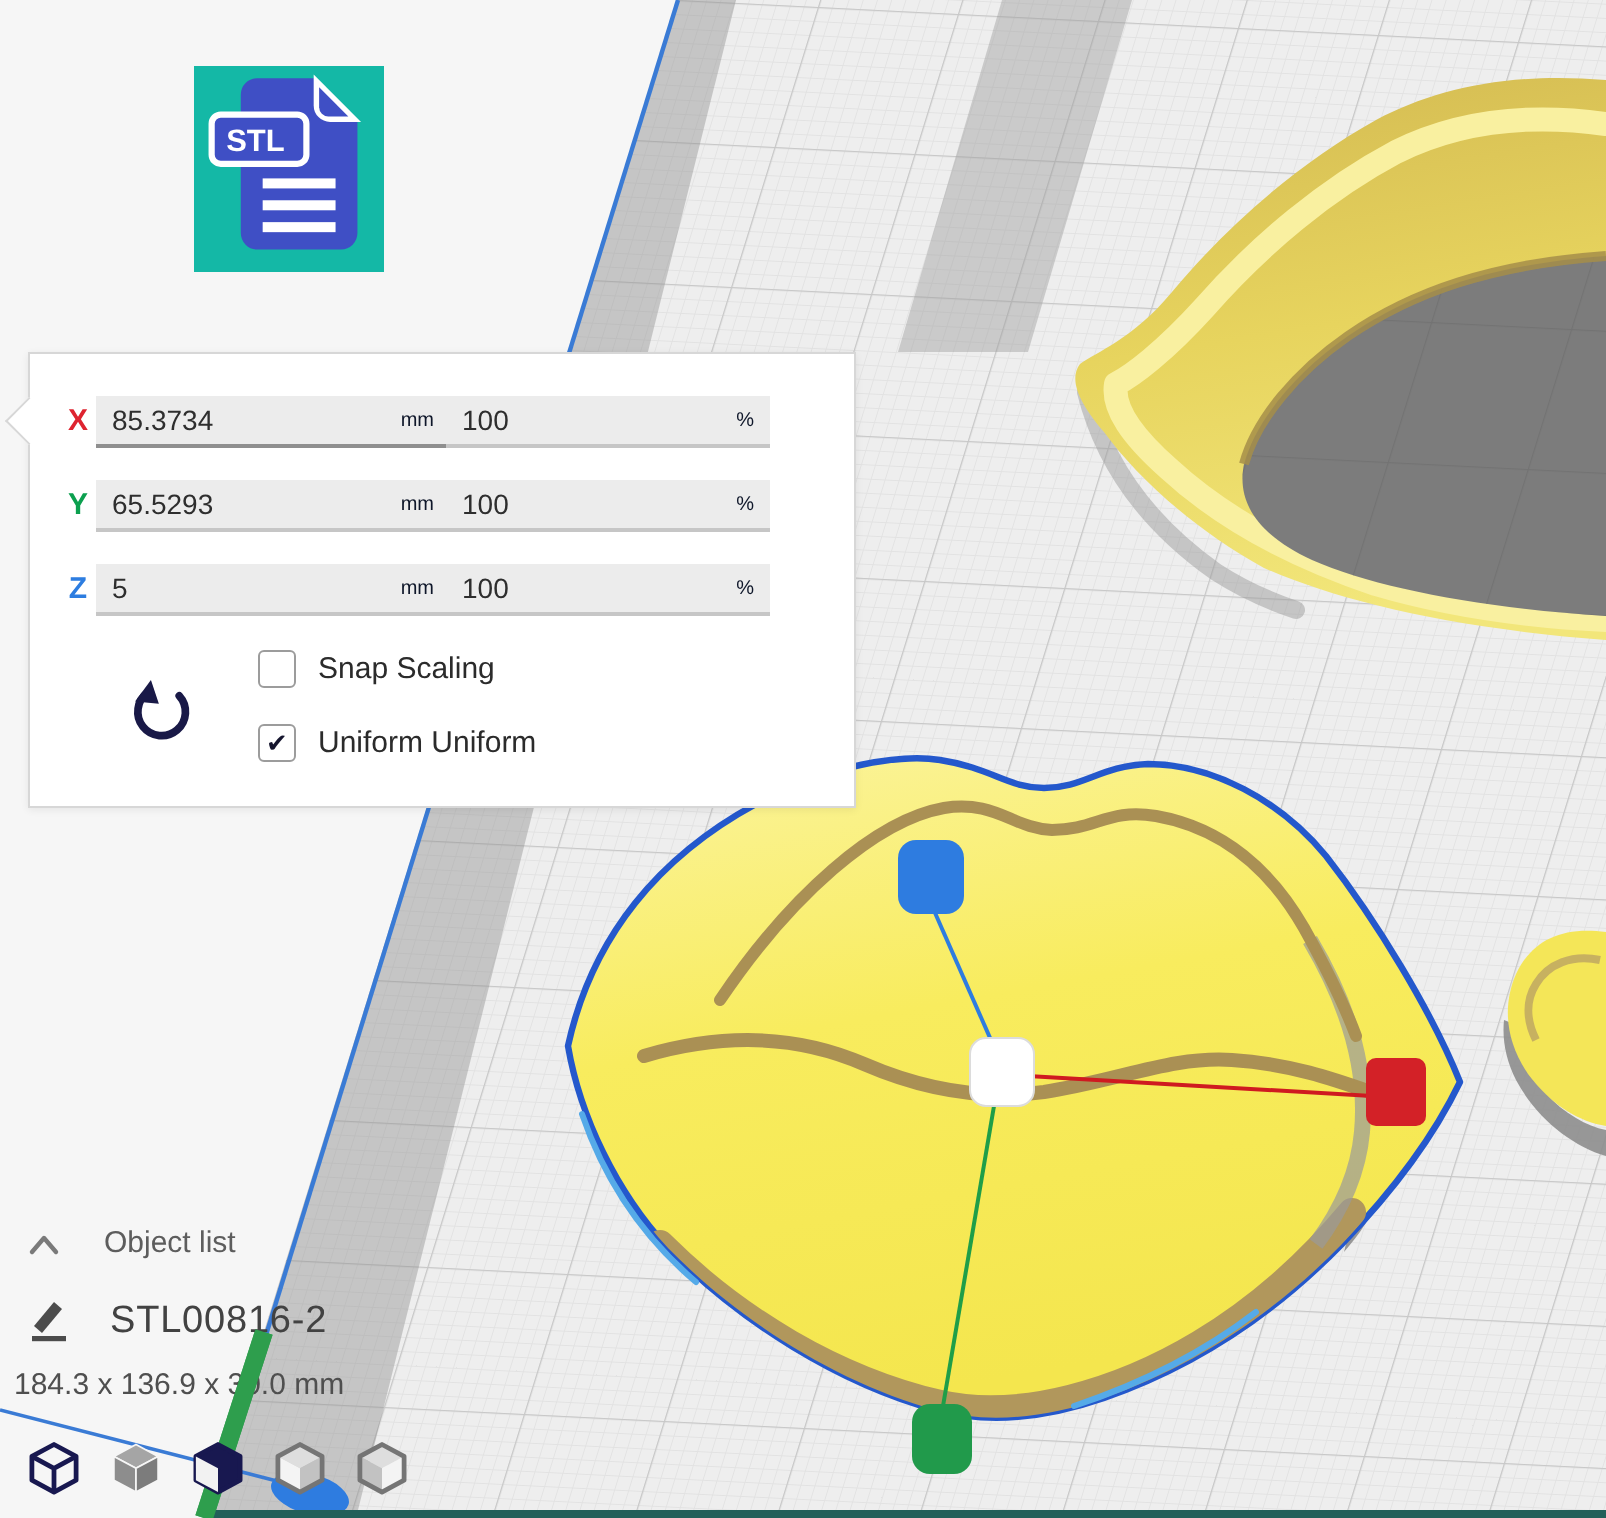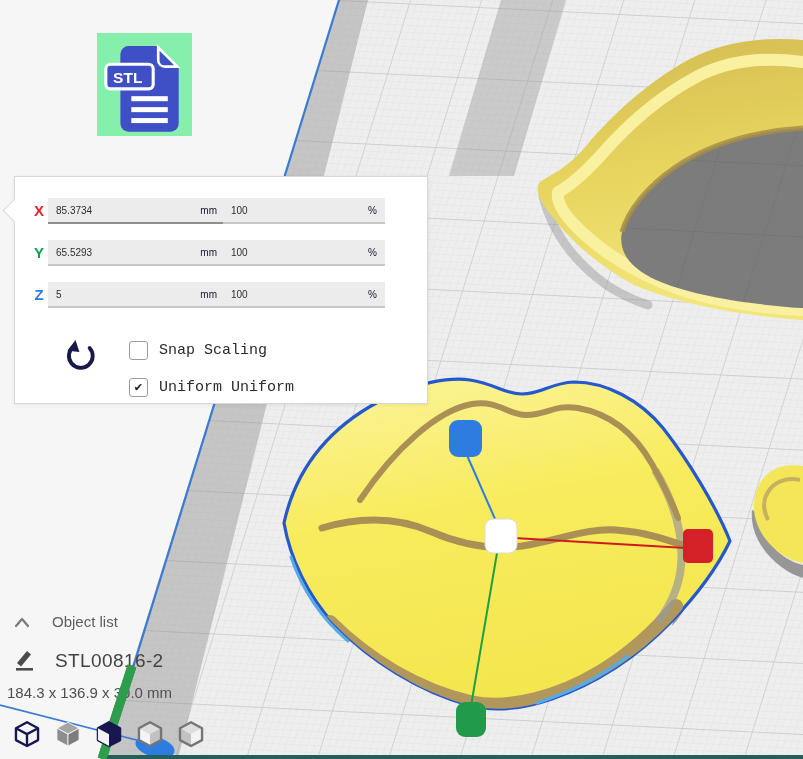--- a/index.html
+++ b/index.html
@@ -5,22 +5,22 @@
   html,body{margin:0;padding:0;}
   body{
     width:803px;height:759px;overflow:hidden;position:relative;
     font-family:"Liberation Sans",sans-serif;background:#f6f6f6;
   }
   .viewport{position:absolute;inset:0;}
   #scene{position:absolute;left:0;top:0;z-index:0;}
 
   
   .thumb{
-    position:absolute;left:97px;top:33px;width:95px;height:103px;background:#86efac;
-    display:flex;align-items:flex-end;justify-content:center;z-index:3;
+    position:absolute;left:97px;top:33px;width:95px;height:103px;background:#14b8a6;
+    display:flex;align-items:flex-start;justify-content:center;z-index:3;
   }
 
   
   .panel{
     position:absolute;left:14px;top:176px;width:414px;height:228px;box-sizing:border-box;
     background:#ffffff;border:1px solid #d7d7d7;box-shadow:0 1px 4px rgba(0,0,0,.07);z-index:4;
   }
   .panel-notch{
     position:absolute;left:-9px;top:25px;width:16px;height:16px;background:#ffffff;
     border-left:1px solid #d7d7d7;border-bottom:1px solid #d7d7d7;transform:rotate(45deg);
@@ -30,25 +30,25 @@
   .axis-label{position:absolute;left:14px;width:20px;text-align:center;font-size:15px;line-height:26px;font-weight:bold;}
   .r0 .axis-label{color:#de2430}.r1 .axis-label{color:#0ca04f}.r2 .axis-label{color:#2d7de0}
   .field{
     position:absolute;top:0;height:26px;background:#ececec;border-bottom:2px solid #c6c6c6;
     box-sizing:border-box;display:flex;align-items:center;padding:0 8px;
   }
   .field.mm{left:33px;width:177px}
   .field.pct{left:208px;width:162px}
   .r0 .field.mm{border-bottom-color:#8f8f8f}
   .field input{
-    border:none;background:transparent;font-size:10px;color:#2e2e2e;width:100%;
+    border:none;background:transparent;font-size:14px;color:#2e2e2e;width:100%;
     font-family:"Liberation Sans",sans-serif;padding:0;outline:none;
   }
   .field .unit{font-size:10px;color:#0f172a;margin-left:auto;flex:none;text-align:center;}
-  .checks{position:absolute;left:114px;top:163px;font-family:Liberation Mono, monospace;}
+  .checks{position:absolute;left:114px;top:147px;}
   .check-row{display:flex;align-items:center;height:20px;margin-bottom:17px;cursor:default;}
   .checkbox{
     width:19px;height:19px;box-sizing:border-box;background:#fff;border:1px solid #9c9c9c;
     border-radius:3px;font-size:13px;line-height:17px;text-align:center;color:#15152e;flex:none;
   }
   .check-label{margin-left:11px;font-size:15px;color:#2b2b2b;white-space:nowrap;}
   .reset-btn{position:absolute;left:48px;top:163px;width:34px;height:34px;cursor:pointer;}
 
   
   .objlist{position:absolute;left:0;top:605px;width:240px;z-index:1;}

